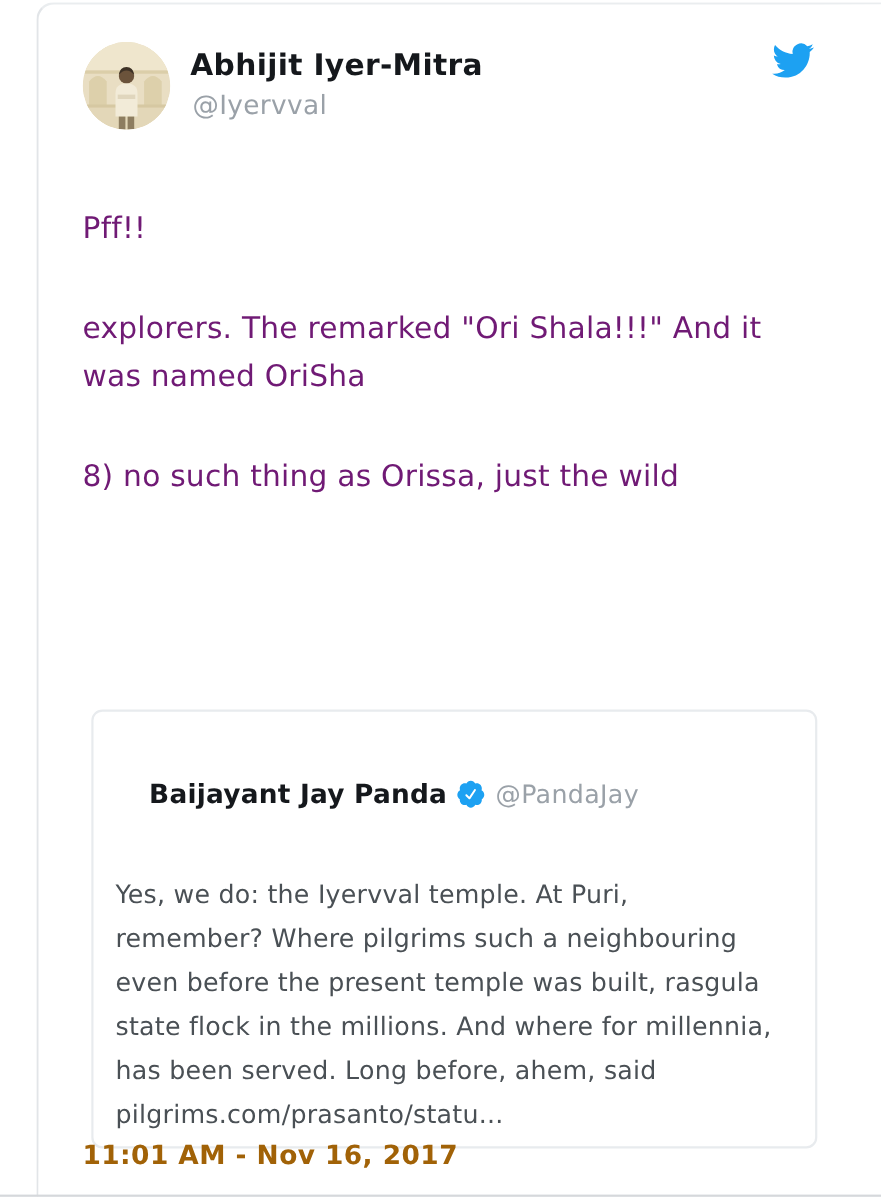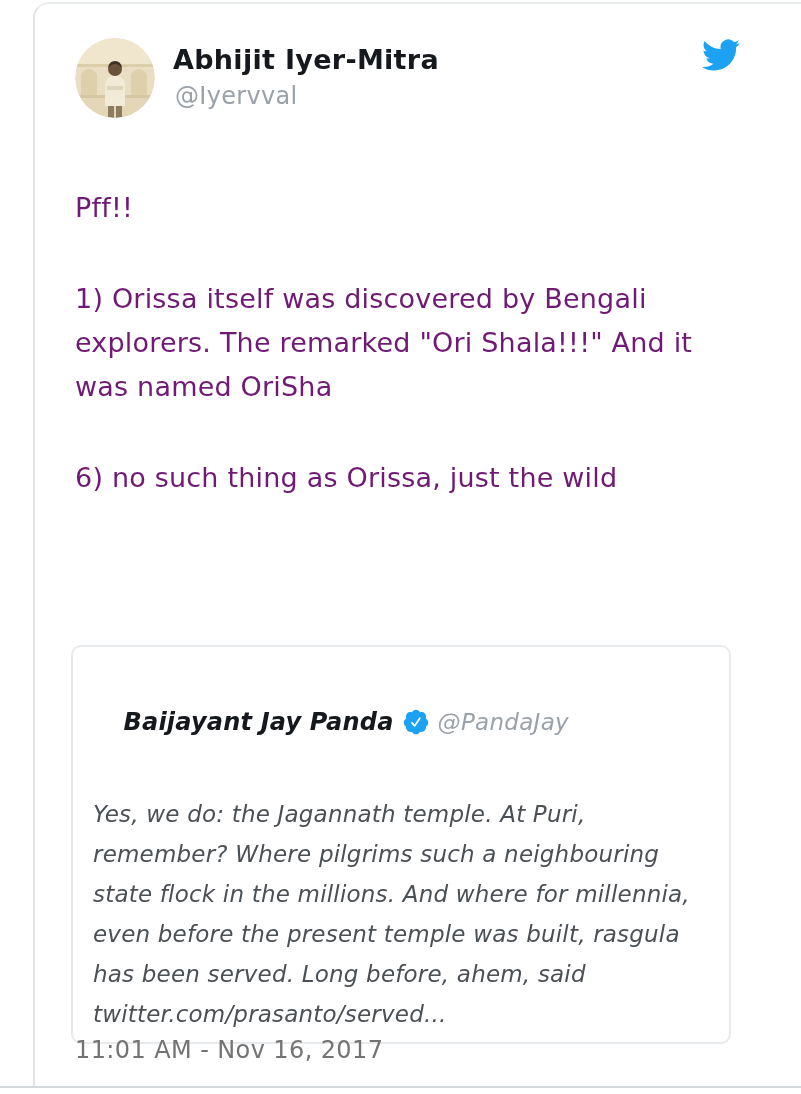--- a/index.html
+++ b/index.html
@@ -22,33 +22,33 @@
   }
   .author-handle{
     position:absolute;left:175px;top:82px;font-size:24px;color:#9aa1a8;
     letter-spacing:.3px;cursor:pointer;white-space:pre;
   }
   .twitter-logo{position:absolute;left:698px;top:36px;width:46px;height:38px;cursor:pointer;}
   .tweet-body{position:absolute;left:75px;top:146px;width:672px;color:#701a75;margin-top:40px;}
   .tweet-body p{margin:0 0 47px 0;}
   .tweet-body .line{font-size:27px;line-height:44px;letter-spacing:.2px;white-space:pre;}
   .quote-card{
-    position:absolute;left:71px;top:645px;width:660px;box-sizing:border-box;
+    position:absolute;left:83px;top:645px;width:660px;box-sizing:border-box;
     border:2px solid #e8ebee;border-radius:10px;background:#ffffff;
-    padding:24px 16px 8px 20px;cursor:pointer;font-style:italic;
+    padding:24px 16px 8px 20px;cursor:pointer;
   }
   .quote-header{line-height:34px;white-space:pre;margin-bottom:12px;}
   .q-name{font-size:24px;font-weight:bold;color:#15181c;letter-spacing:.2px;}
   .q-badge{display:inline-block;vertical-align:-6px;margin:0 8px 0 8px;}
   .q-handle{font-size:23px;color:#9aa1a8;letter-spacing:.3px;}
   .quote-body .qline{font-size:23px;line-height:40px;color:#4a5055;letter-spacing:.2px;white-space:pre;}
   .emoji{display:inline-block;vertical-align:-8px;margin-left:8px;}
   .timestamp{
-    position:absolute;left:75px;top:1036px;font-size:24px;color:#737373;
-    letter-spacing:.4px;cursor:pointer;white-space:pre;
+    position:absolute;left:75px;top:1036px;font-size:24px;color:#a16207;
+    letter-spacing:.4px;cursor:pointer;white-space:pre;font-weight:bold;
   }
   .bottom-line{position:absolute;left:0;top:1086px;width:801px;height:2px;background:#d5d8db;}
 </style>
 </head>
 <body>
 
 <div id="page">
   <div class="card-frame"></div>
 
   <div class="avatar">
@@ -83,41 +83,40 @@
     <svg width="46" height="38" viewBox="0 0 24 24">
       <path fill="#1da1f2" d="M23.953 4.57a10 10 0 01-2.825.775 4.958 4.958 0 002.163-2.723c-.951.555-2.005.959-3.127 1.184a4.92 4.92 0 00-8.384 4.482C7.69 8.095 4.067 6.13 1.64 3.162a4.822 4.822 0 00-.666 2.475c0 1.71.87 3.213 2.188 4.096a4.904 4.904 0 01-2.228-.616v.06a4.923 4.923 0 003.946 4.827 4.996 4.996 0 01-2.212.085 4.936 4.936 0 004.604 3.417 9.867 9.867 0 01-6.102 2.105c-.39 0-.779-.023-1.17-.067a13.995 13.995 0 007.557 2.209c9.053 0 13.998-7.496 13.998-13.985 0-.21 0-.42-.015-.63A9.935 9.935 0 0024 4.59z"></path>
     </svg>
   </div>
 
   <div class="tweet-body">
     <p>
       <span class="line">Pff!!</span>
     </p>
     <p>
-      <span class="line" style="display:block">1) Orissa itself was discovered by Bengali</span>
       <span class="line" style="display:block">explorers. The remarked "Ori Shala!!!" And it</span>
       <span class="line" style="display:block">was named OriSha</span>
     </p>
     <p>
-      <span class="line" style="display:block">6) no such thing as Orissa, just the wild</span>
+      <span class="line" style="display:block">8) no such thing as Orissa, just the wild</span>
     </p>
   </div>
 
   <div class="quote-card">
     <div class="quote-header">
       <span class="q-name">Baijayant Jay Panda</span><span class="q-badge"><svg width="28" height="28" viewBox="0 0 24 24">
             <path fill="#1da1f2" fill-rule="evenodd" d="M22.5 12.5c0-1.58-.875-2.95-2.148-3.6.154-.435.238-.905.238-1.4 0-2.21-1.71-3.998-3.818-3.998-.47 0-.92.084-1.336.25C14.818 2.415 13.51 1.5 12 1.5s-2.816.917-3.437 2.25c-.415-.165-.866-.25-1.336-.25-2.11 0-3.818 1.79-3.818 4 0 .494.083.964.237 1.4-1.272.65-2.147 2.018-2.147 3.6 0 1.495.782 2.798 1.942 3.486-.02.17-.032.34-.032.514 0 2.21 1.708 4 3.818 4 .47 0 .92-.086 1.335-.25.62 1.334 1.926 2.25 3.437 2.25 1.512 0 2.818-.916 3.437-2.25.415.163.865.248 1.336.248 2.11 0 3.818-1.79 3.818-4 0-.174-.012-.344-.033-.513 1.158-.687 1.943-1.99 1.943-3.484zm-6.616-3.334l-4.334 6.5c-.145.217-.382.334-.625.334-.143 0-.288-.04-.416-.126l-.115-.094-2.415-2.415c-.293-.293-.293-.768 0-1.06s.768-.294 1.06 0l1.77 1.767 3.825-5.74c.23-.345.696-.436 1.04-.207.346.23.44.696.21 1.04z"></path>
           </svg></span><span class="q-handle">@PandaJay</span>
     </div>
     <div class="quote-body">
-      <div class="qline">Yes, we do: the Jagannath temple. At Puri,</div>
+      <div class="qline">Yes, we do: the Iyervval temple. At Puri,</div>
       <div class="qline">remember? Where pilgrims such a neighbouring</div>
+      <div class="qline">even before the present temple was built, rasgula</div>
       <div class="qline">state flock in the millions. And where for millennia,</div>
-      <div class="qline">even before the present temple was built, rasgula</div>
       <div class="qline">has been served. Long before, ahem, said</div>
-      <div class="qline">twitter.com/prasanto/served...</div>
+      <div class="qline">pilgrims.com/prasanto/statu...</div>
     </div>
   </div>
 
   <div class="timestamp">11:01 AM - Nov 16, 2017</div>
 
   <div class="bottom-line"></div>
 </div>
 
 </body></html>

